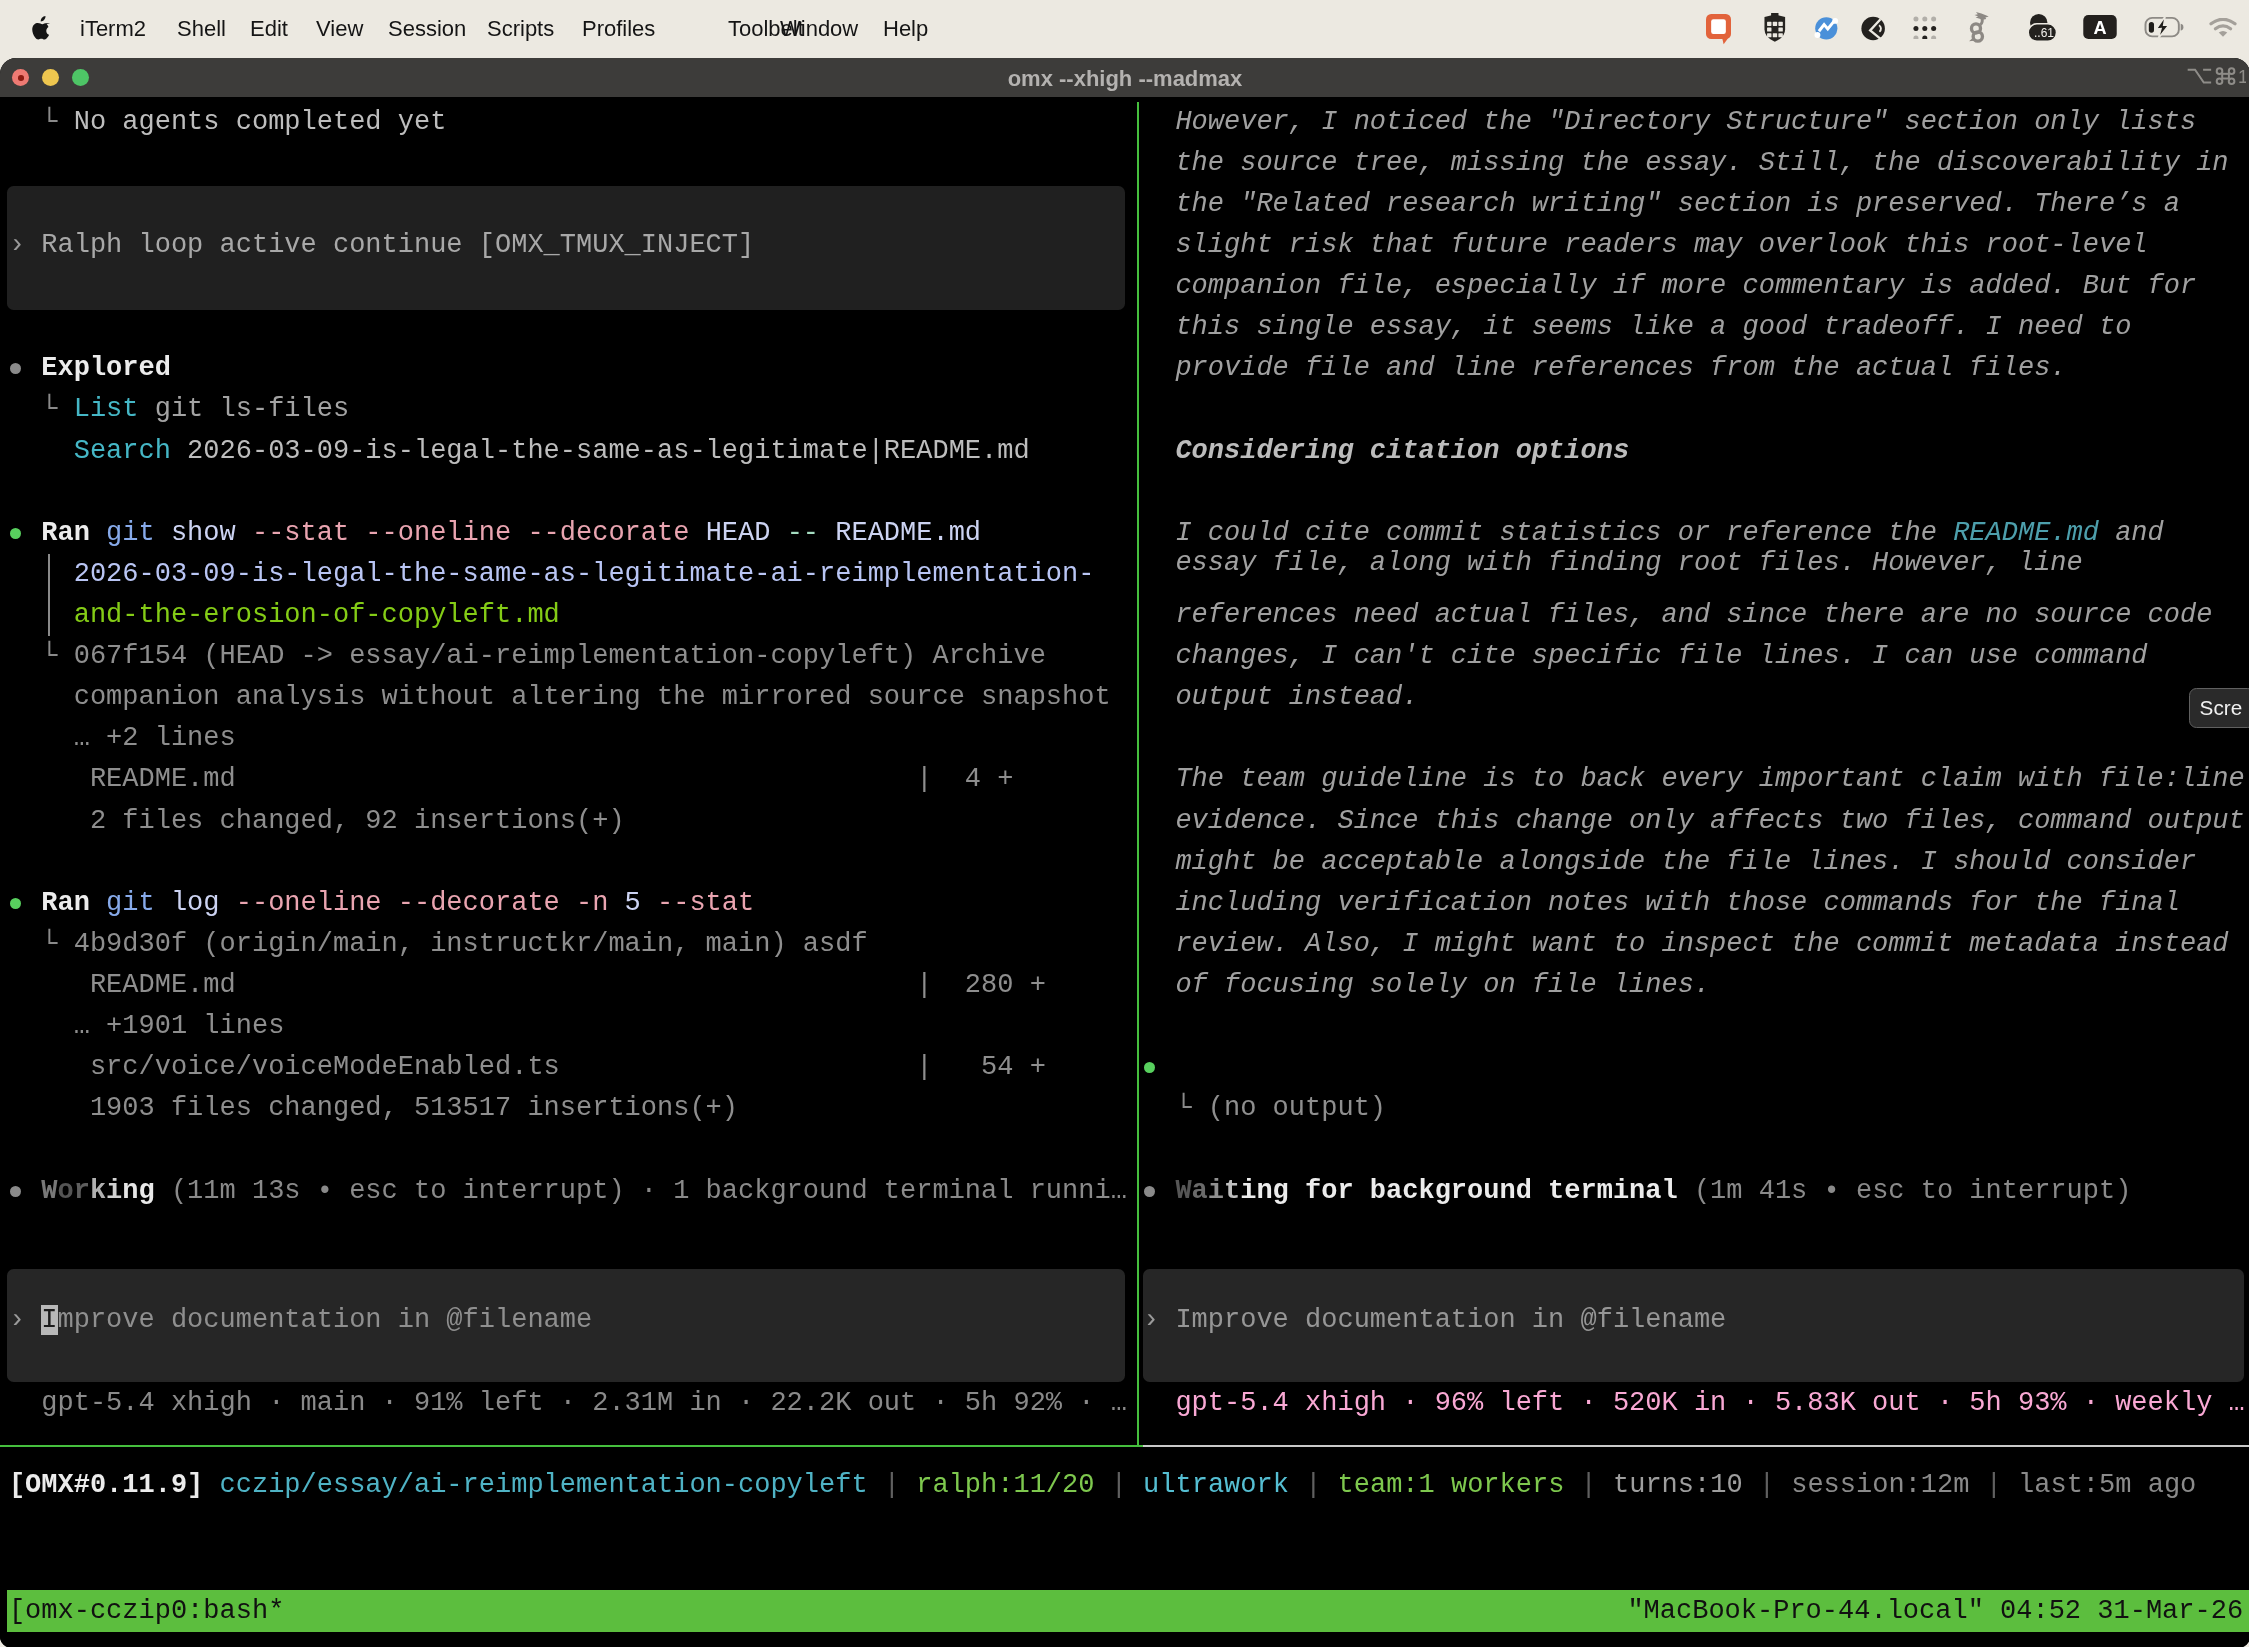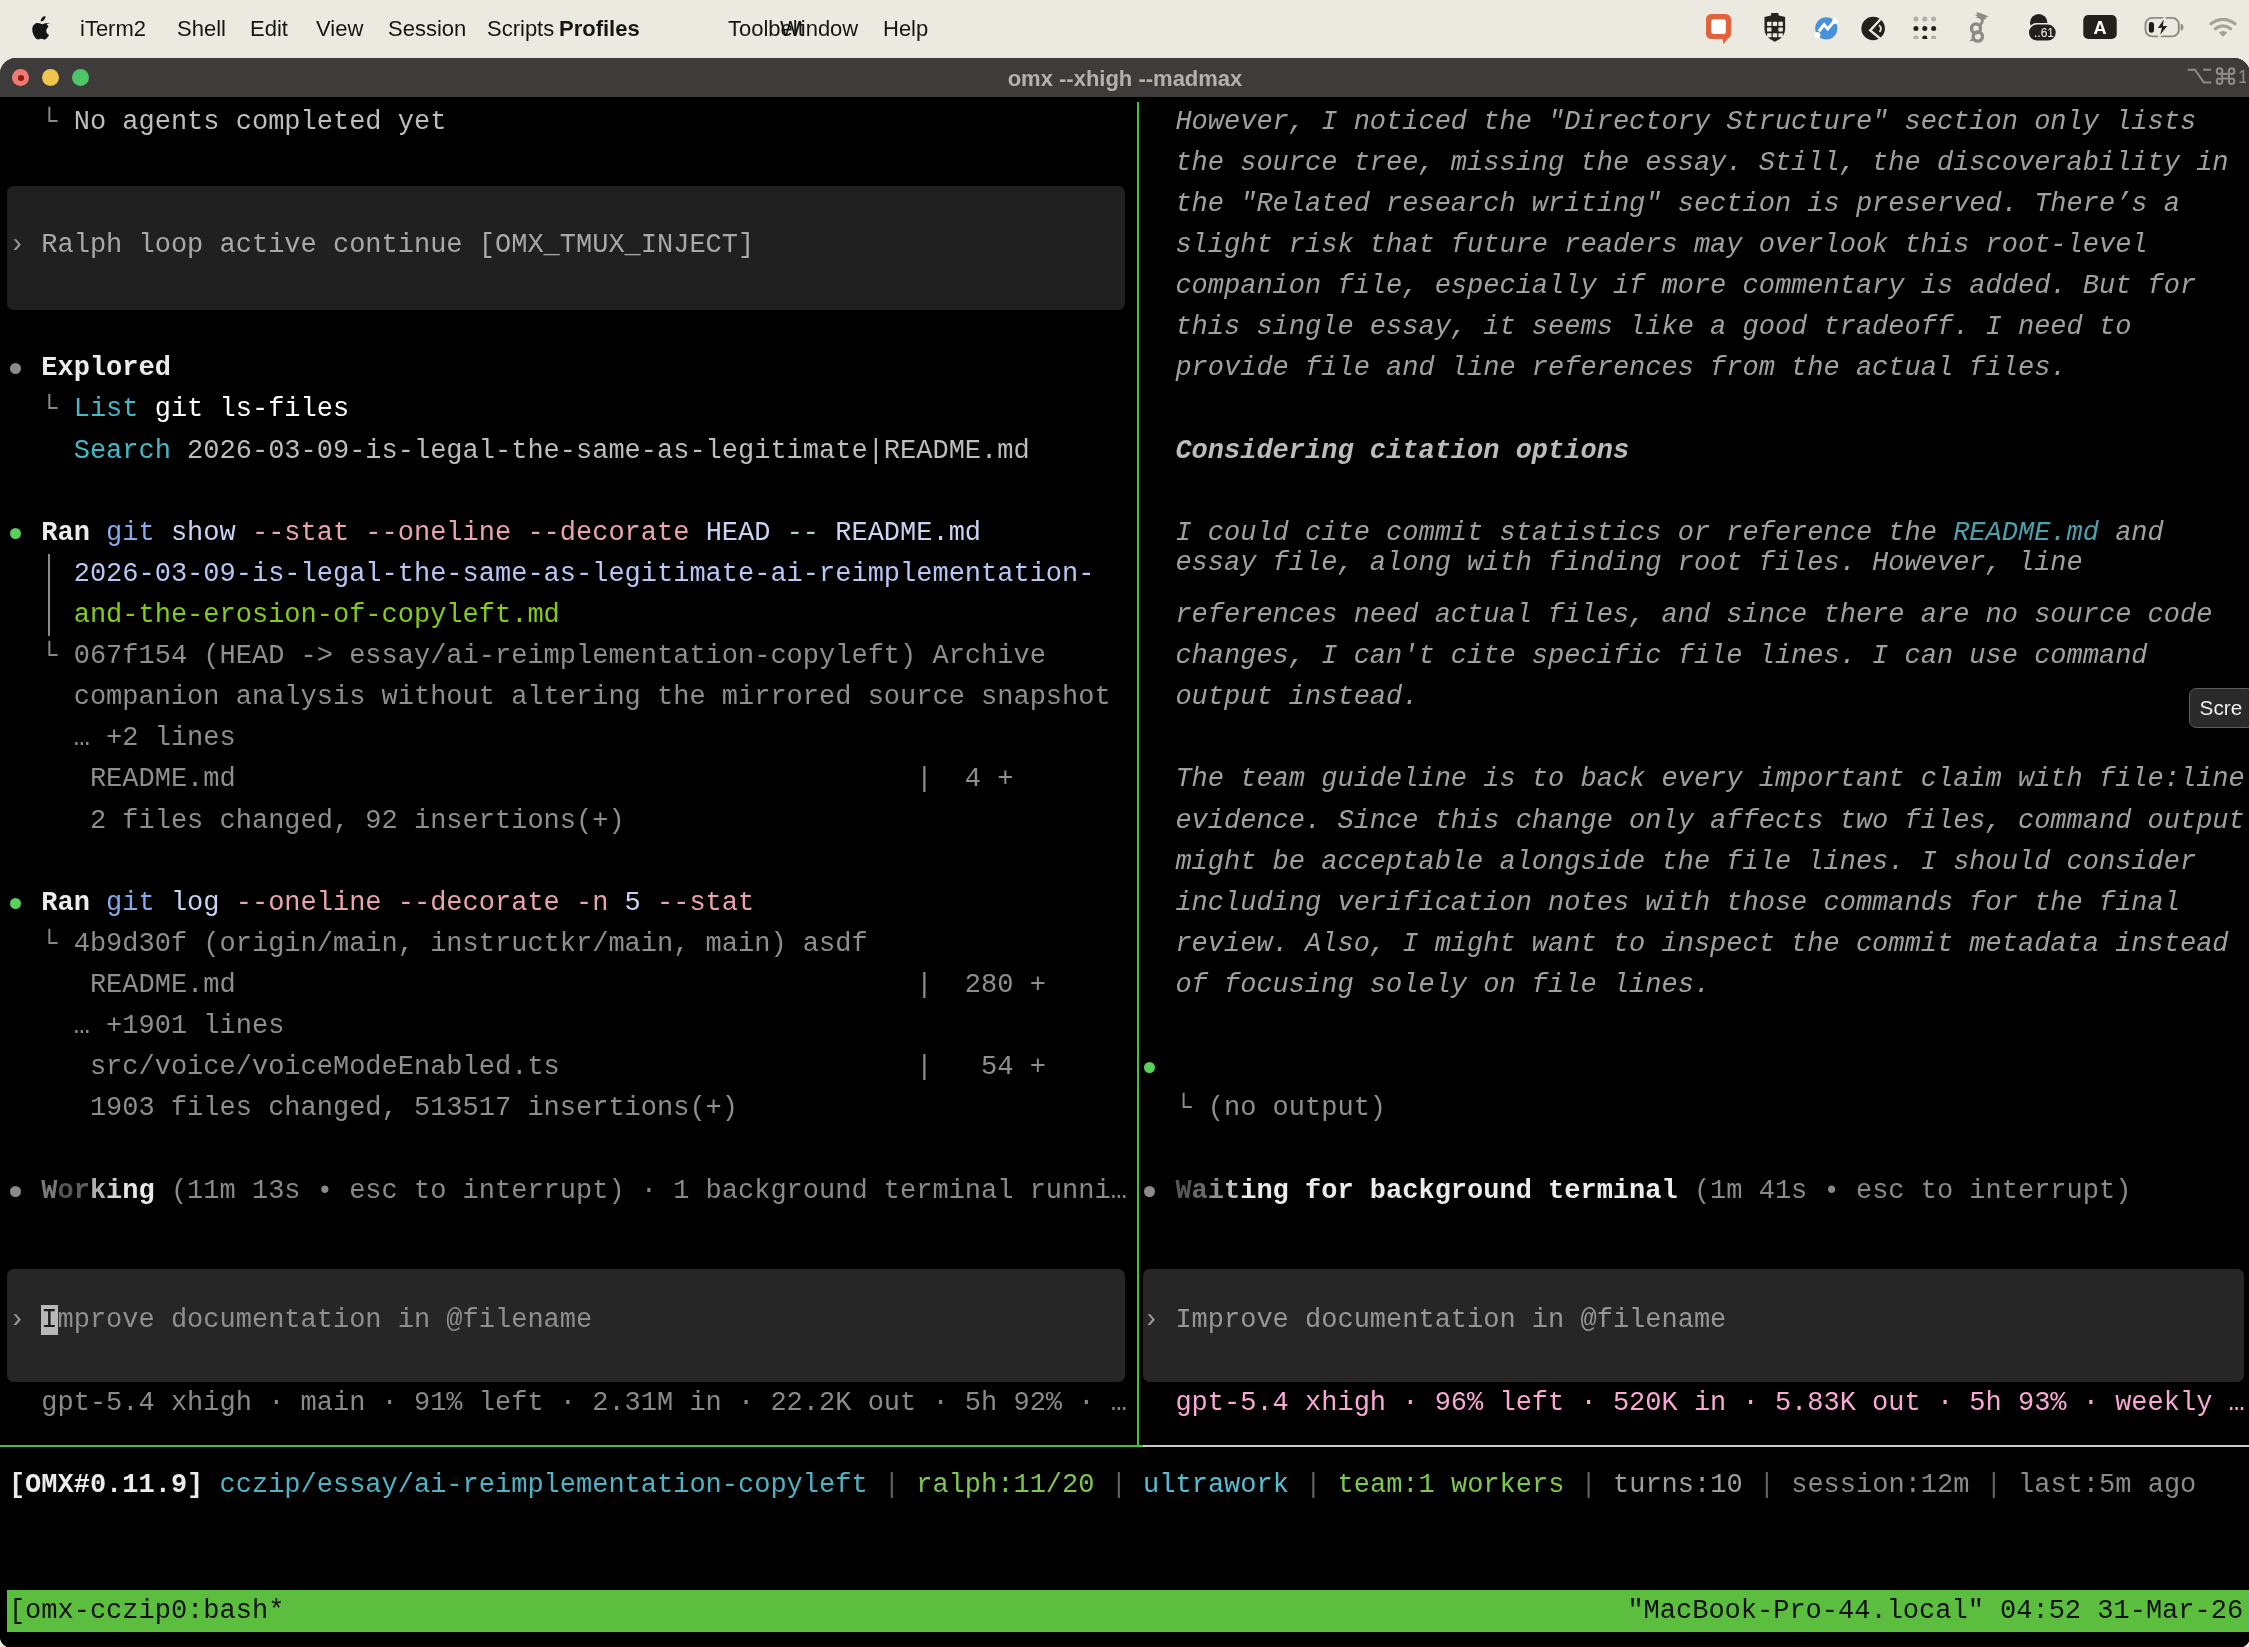--- a/index.html
+++ b/index.html
@@ -20,21 +20,21 @@
 <div id="menubar">
 <svg style="position:absolute;left:32px;top:16px" width="20" height="24" viewBox="0 0 27 33">
 <path fill="#151515" d="M19.2 0c.2 2-.6 4-1.8 5.4-1.2 1.5-3.2 2.6-5 2.5-.3-1.9.6-3.9 1.7-5.2C15.3 1.2 17.4.2 19.2 0zM25.8 11.1c-2.8-1.7-6.4-1-8.3-.1-1 .4-1.9.8-2.7.8-.9 0-1.9-.4-3-.9-1.5-.6-3.3-1.2-5.2-.7C3.9 10.9 1.6 13 .6 16-.9 20.5 1 27.1 4.3 31c1.2 1.5 2.7 2.9 4.6 2.9 1.7-.1 2.4-1.1 4.5-1.1 2.1 0 2.7 1.1 4.6 1.1 1.9 0 3.1-1.5 4.3-3 1.4-1.7 2-3.4 2-3.5-.1 0-3.9-1.5-3.9-5.9 0-3.7 3-5.5 3.2-5.6-.2-.5-.9-2.5-2.8-4.8z" transform="scale(.95)"></path>
 </svg>
 <span class="mi" style="left:80px;font-weight:normal">iTerm2</span>
     <span class="mi" style="left:177px;">Shell</span>
     <span class="mi" style="left:250px;">Edit</span>
     <span class="mi" style="left:316px;">View</span>
     <span class="mi" style="left:388px;">Session</span>
     <span class="mi" style="left:487px;">Scripts</span>
-    <span class="mi" style="left:559px;font-weight:bold;">Profiles</span>
+    <span class="mi" style="left:582px;">Profiles</span>
     <span class="mi" style="left:680px;margin-left:48px;">Toolbelt</span>
     <span class="mi" style="left:780px;">Window</span>
     <span class="mi" style="left:883px;">Help</span>
 <svg style="position:absolute;left:1706px;top:14px" width="25" height="31" viewBox="0 0 34 42">
 <rect x="0" y="0" width="34" height="34" rx="7" fill="#e2633b"></rect>
 <rect x="7" y="7" width="20" height="20" rx="3" fill="#fff"></rect>
 <path d="M22 33 L30 33 L24 41 Z" fill="#e2633b"></path>
 </svg>
 <svg style="position:absolute;left:1763px;top:12.5px" width="23.6" height="29.5" viewBox="0 0 32 40">
 <rect x="11" y="0" width="10" height="5" fill="#262420"></rect>
@@ -137,21 +137,21 @@
 <div class="blt" style="left:10px;top:801px;background:#58d05e"></div>
 <div class="blt" style="left:10px;top:1089px;background:#8a8a8a"></div>
 <div class="blt" style="left:1144px;top:965px;background:#58d05e"></div>
 <div class="blt" style="left:1144px;top:1089px;background:#8a8a8a"></div>
 <div id="vline"></div>
 <div id="hlineL"></div>
       <div id="hlineR"></div>
 <div class="row" style="top:4.6px;left:8.9px"><span style="color:#8a8a8a">  └ </span><span style="color:#bdbdbd">No agents completed yet</span></div>
 <div class="row" style="top:128px;left:8.9px"><span style="color:#9a9a9a">› </span><span style="color:#a8a8a8">Ralph loop active continue [OMX_TMUX_INJECT]</span></div>
 <div class="row" style="top:251px;left:8.9px">  <span style="color:#ececec;font-weight:bold">Explored</span></div>
-<div class="row" style="top:292px;left:8.9px"><span style="color:#8a8a8a">  └ </span><span style="color:#45b7c6">List</span><span style="color:#ffffff"> git ls-files</span></div>
+<div class="row" style="top:292px;left:8.9px"><span style="color:#8a8a8a">  └ </span><span style="color:#45b7c6">List</span><span style="color:#a3a3a3"> git ls-files</span></div>
 <div class="row" style="top:334px;left:8.9px">    <span style="color:#45b7c6">Search</span><span style="color:#bdbdbd"> 2026-03-09-is-legal-the-same-as-legitimate|README.md</span></div>
 <div class="row" style="top:416px;left:8.9px">  <span style="color:#ececec;font-weight:bold">Ran</span> <span style="color:#87aaea">git</span> <span style="color:#ccd3f2">show</span> <span style="color:#e9a4b0">--stat --oneline --decorate</span> <span style="color:#ccd3f2">HEAD</span> <span style="color:#a5ddc1">--</span> <span style="color:#ccd3f2">README.md</span></div>
 <div class="row" style="top:457px;left:8.9px">    <span style="color:#b9c5f4">2026-03-09-is-legal-the-same-as-legitimate-ai-reimplementation-</span></div>
 <div class="row" style="top:498px;left:8.9px">    <span style="color:#84cc16">and-the-erosion-of-copyleft.md</span></div>
 <div class="row" style="top:539px;left:8.9px"><span style="color:#8a8a8a">  └ </span><span style="color:#8e8e8e">067f154 (HEAD -&gt; essay/ai-reimplementation-copyleft) Archive</span></div>
 <div class="row" style="top:580px;left:8.9px"><span style="color:#8e8e8e">    companion analysis without altering the mirrored source snapshot</span></div>
 <div class="row" style="top:621px;left:8.9px"><span style="color:#8e8e8e">    … +2 lines</span></div>
 <div class="row" style="top:662px;left:8.9px"><span style="color:#8e8e8e">     README.md                                          |  4 +</span></div>
 <div class="row" style="top:704px;left:8.9px"><span style="color:#8e8e8e">     2 files changed, 92 insertions(+)</span></div>
 <div class="row" style="top:786px;left:8.9px">  <span style="color:#ececec;font-weight:bold">Ran</span> <span style="color:#87aaea">git</span> <span style="color:#ccd3f2">log</span> <span style="color:#e9a4b0">--oneline --decorate -n</span> <span style="color:#ccd3f2">5</span> <span style="color:#e9a4b0">--stat</span></div>

